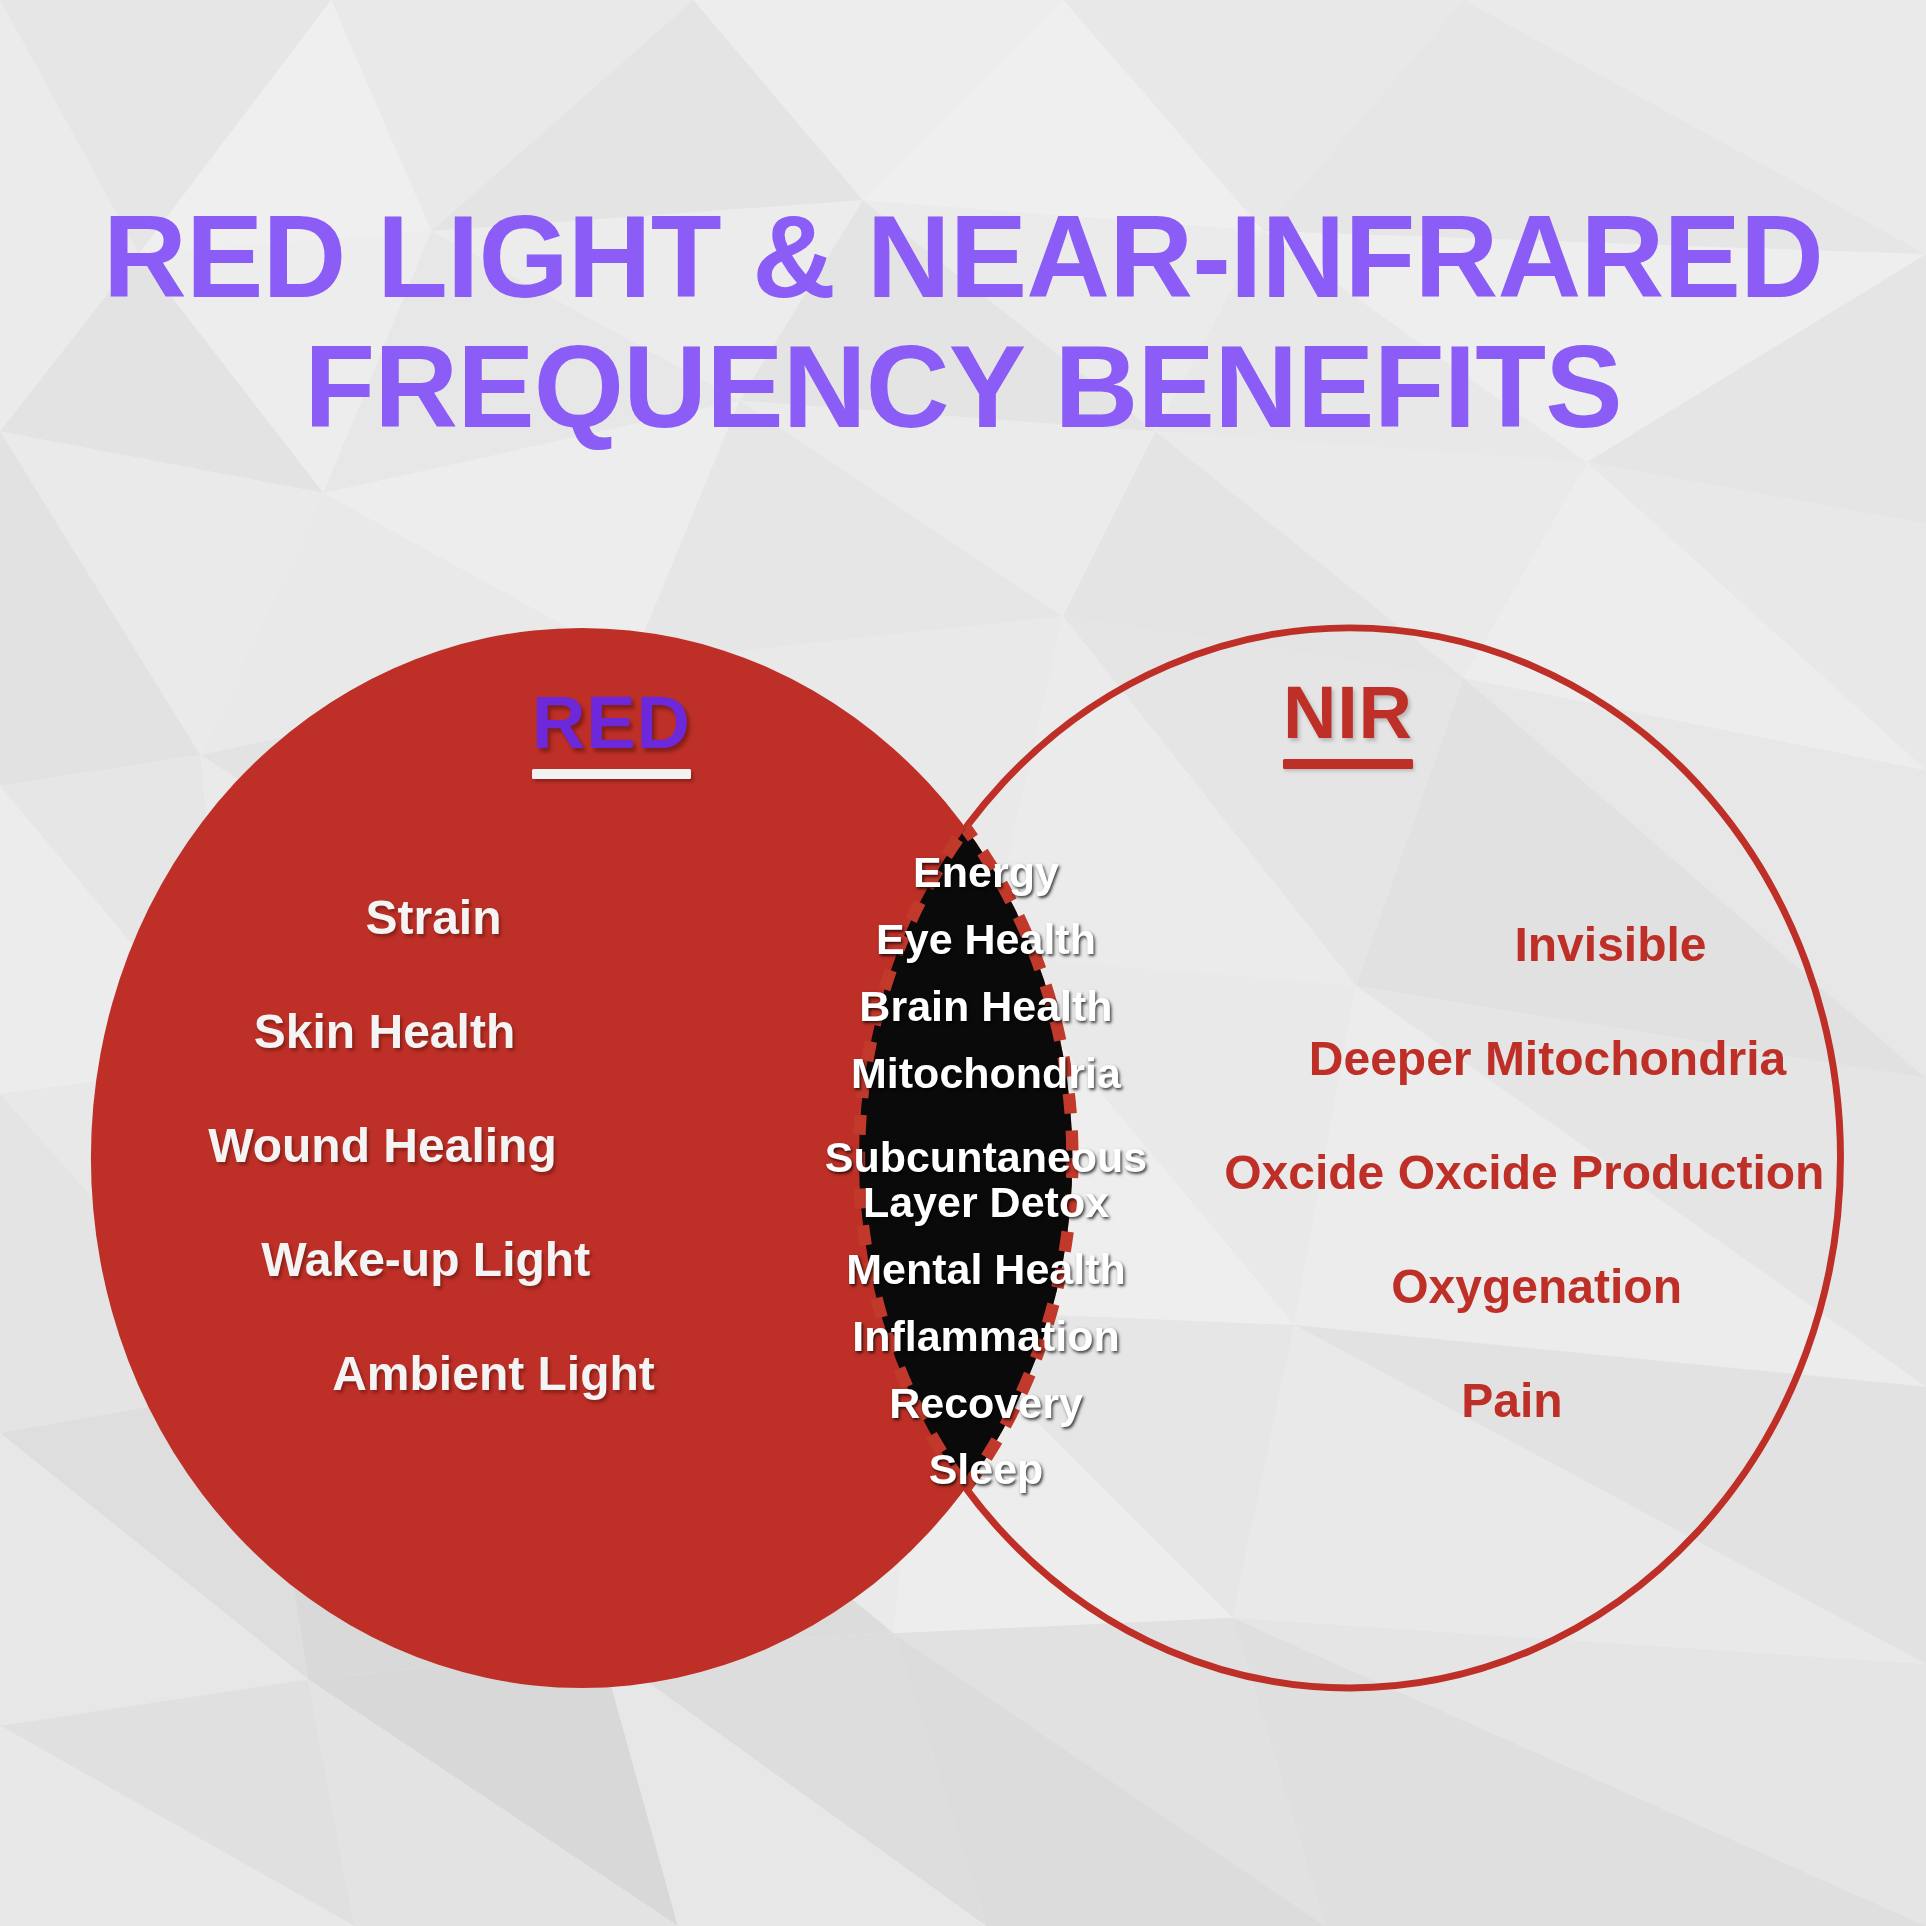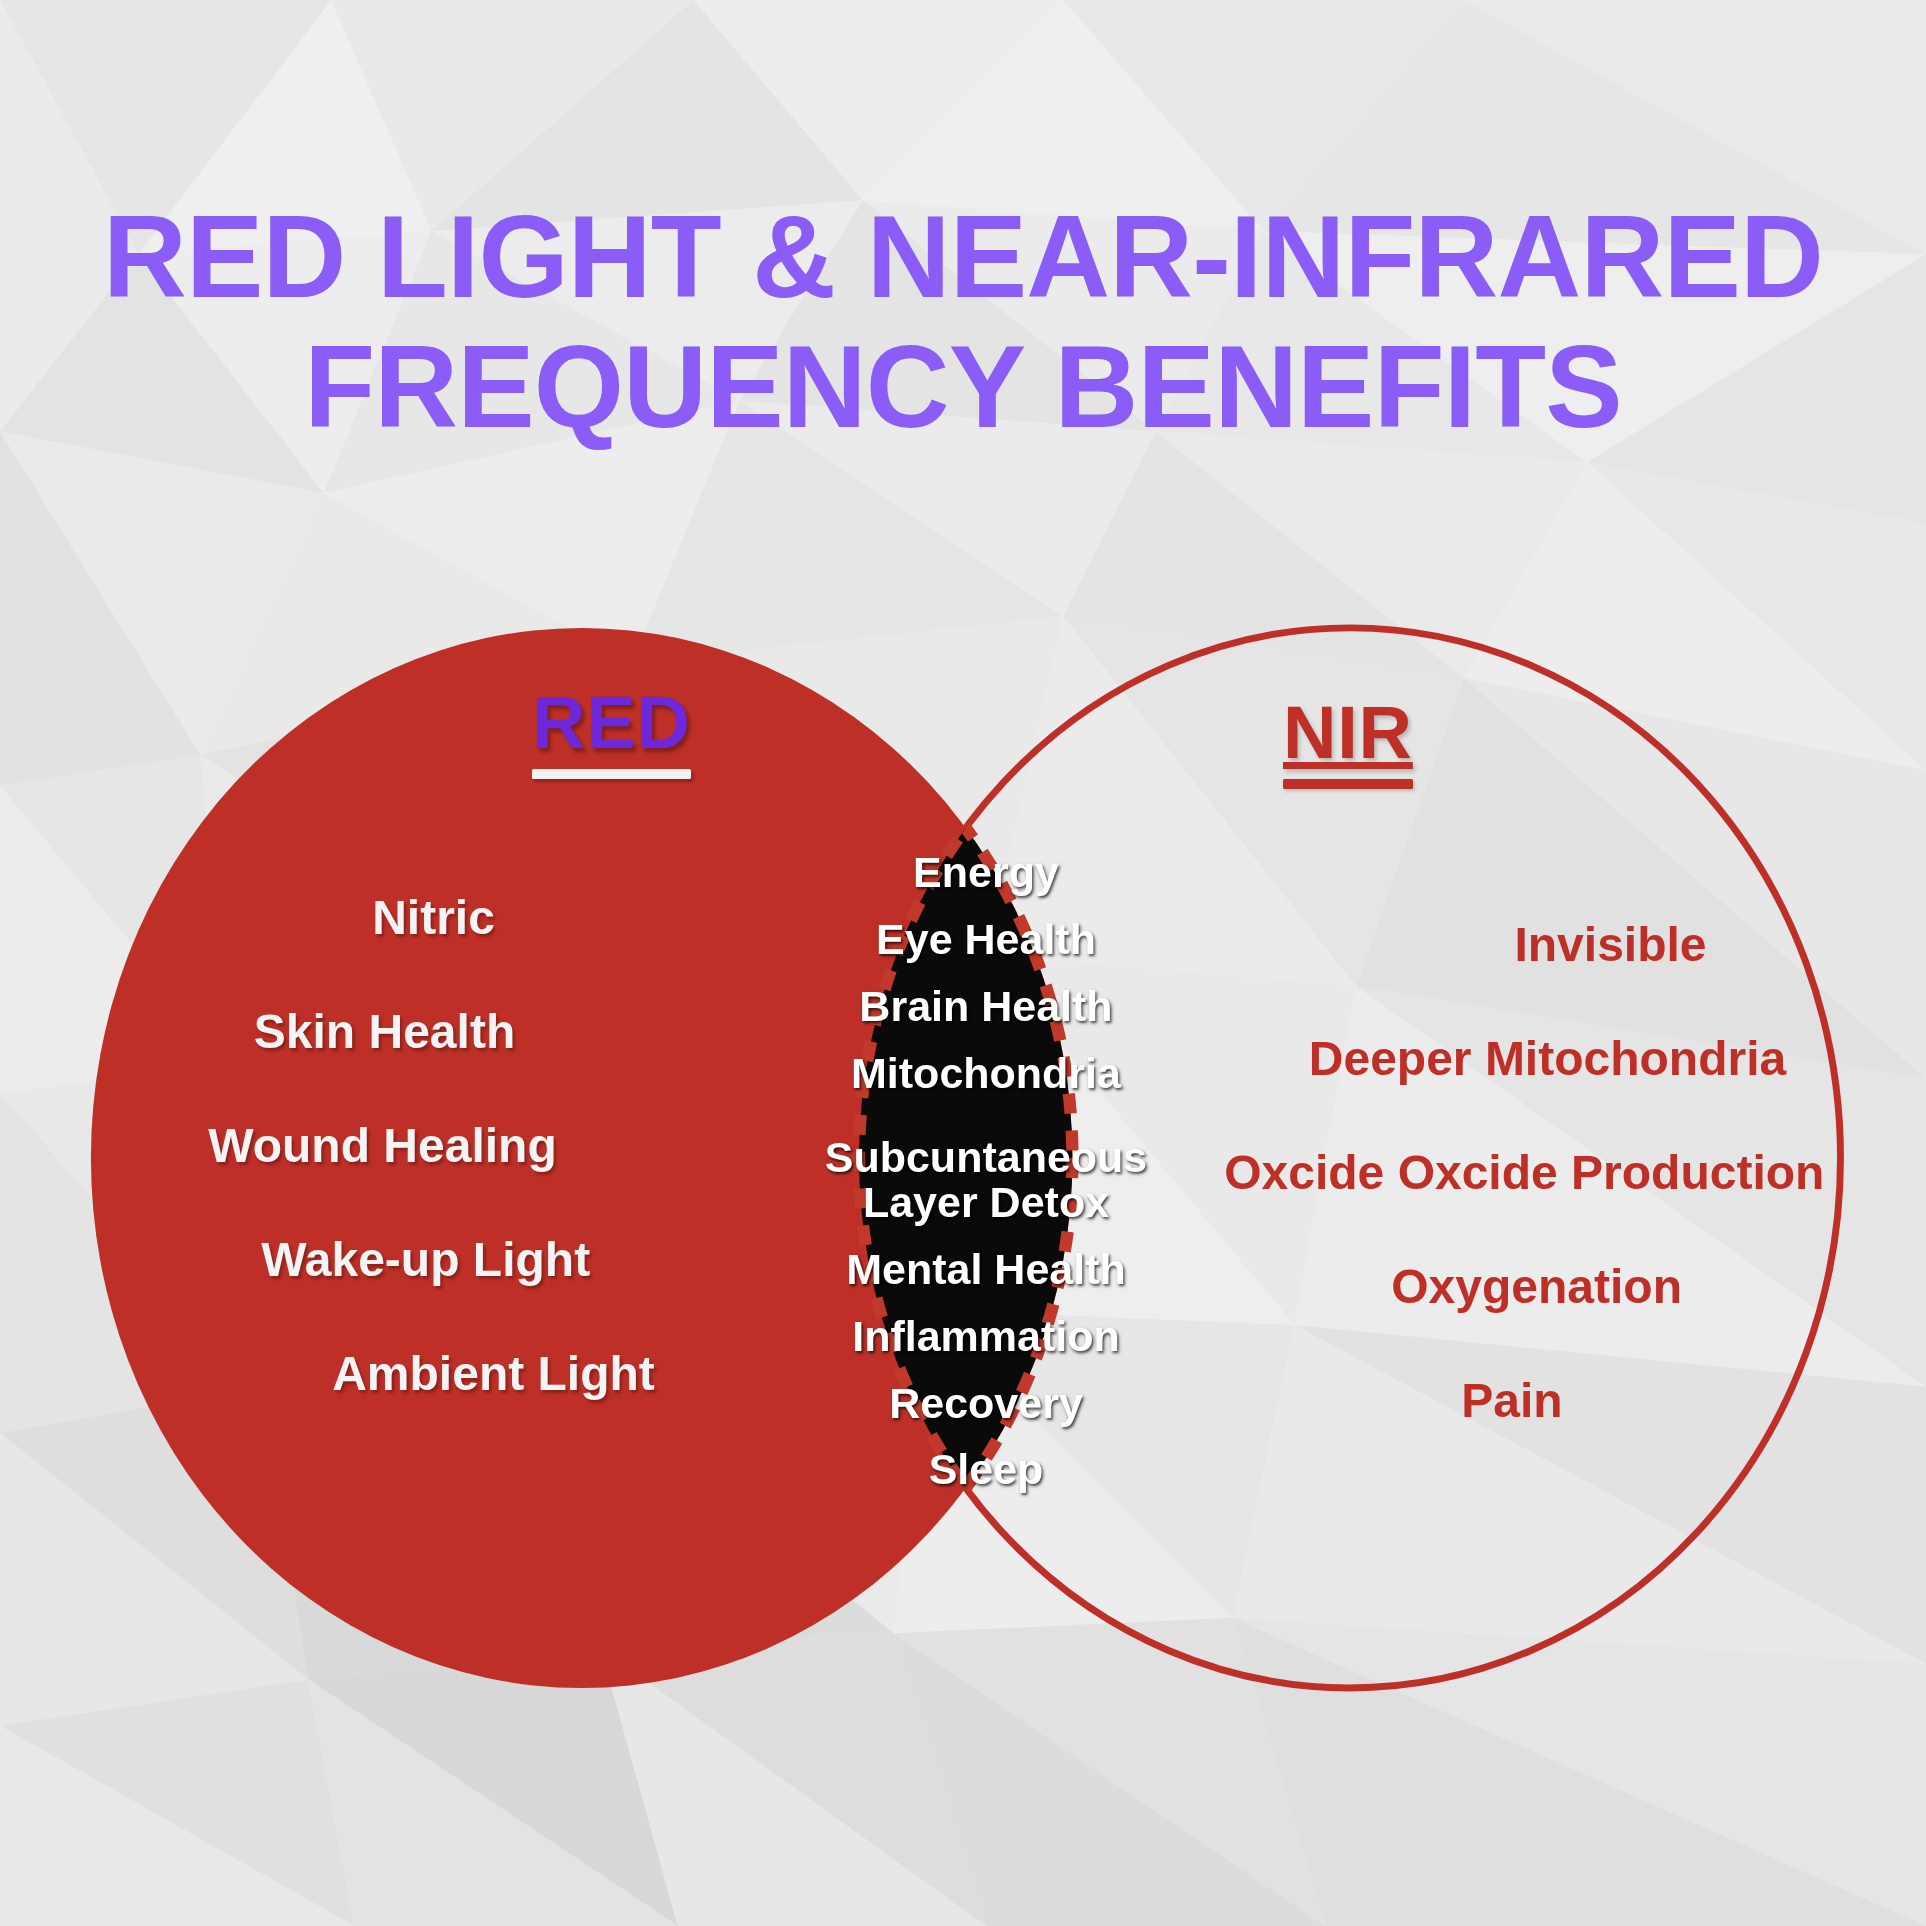--- a/index.html
+++ b/index.html
@@ -77,24 +77,23 @@
     white-space: nowrap;
   }
   #label-red {
     left: 532px;
     top: 686px;
     color: #6d28d9;
     text-shadow: 3.1px 3.9px 3.9px rgba(60,10,6,0.45);
   }
   #label-nir {
     left: 1283px;
-    top: 696px;
+    top: 676px;
     color: #BE3027;
     text-shadow: 2.3px 3.1px 3.9px rgba(120,120,120,0.40);
-    text-decoration: underline;
   }
   .label-underline {
     display: block;
     height: 10px;
     margin-top: 9.2px;
     border-radius: 1.5px;
   }
   #label-red .label-underline {
     background: #f2f2f2;
     box-shadow: 2.3px 3.1px 3.1px rgba(60,10,6,0.35);
@@ -300,21 +299,21 @@
     <span>RED</span>
     <span class="label-underline"></span>
   </div>
 
   <div class="venn-label" id="label-nir">
     <span>NIR</span>
     <span class="label-underline"></span>
   </div>
 
   <div class="item-list" id="list-red">
-    <span class="item">Nitric</span>
+    <span class="item">Strain</span>
     <span class="item">Skin Health</span>
     <span class="item">Wound Healing</span>
     <span class="item">Wake-up Light</span>
     <span class="item">Ambient Light</span>
   </div>
 
   <div class="item-list" id="list-center">
     <span class="item">Energy</span>
     <span class="item">Eye Health</span>
     <span class="item">Brain Health</span>

